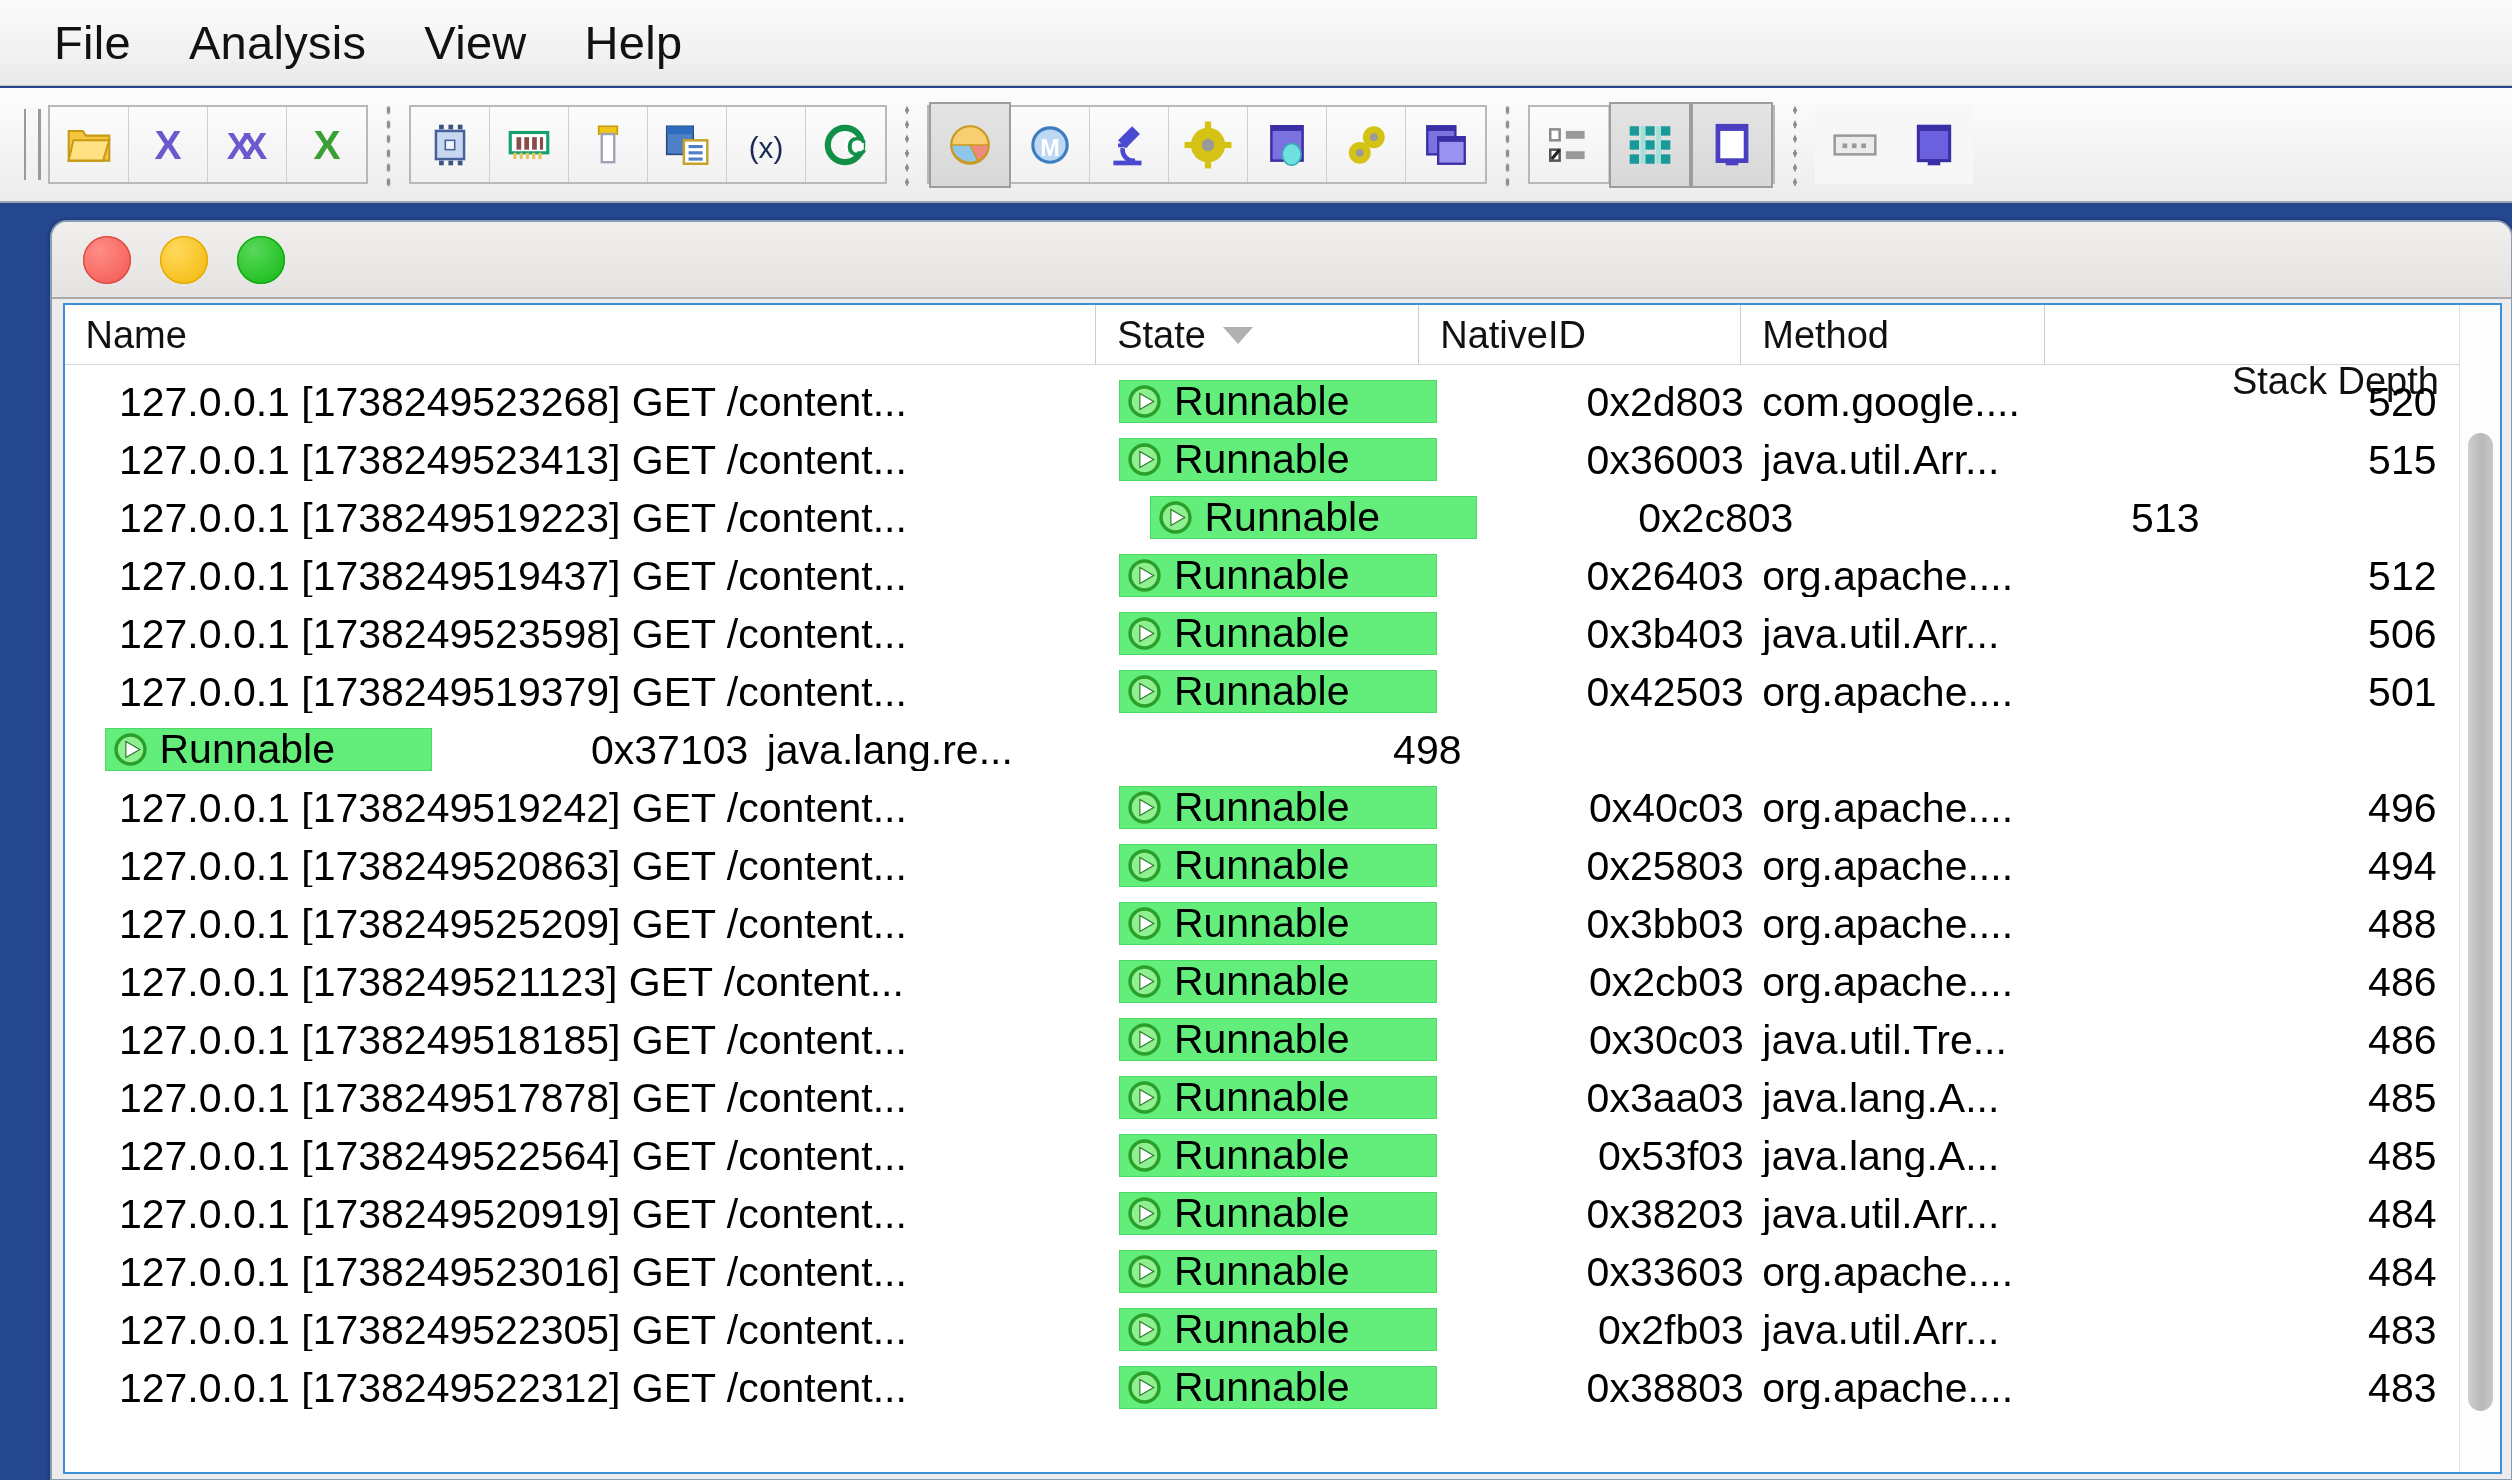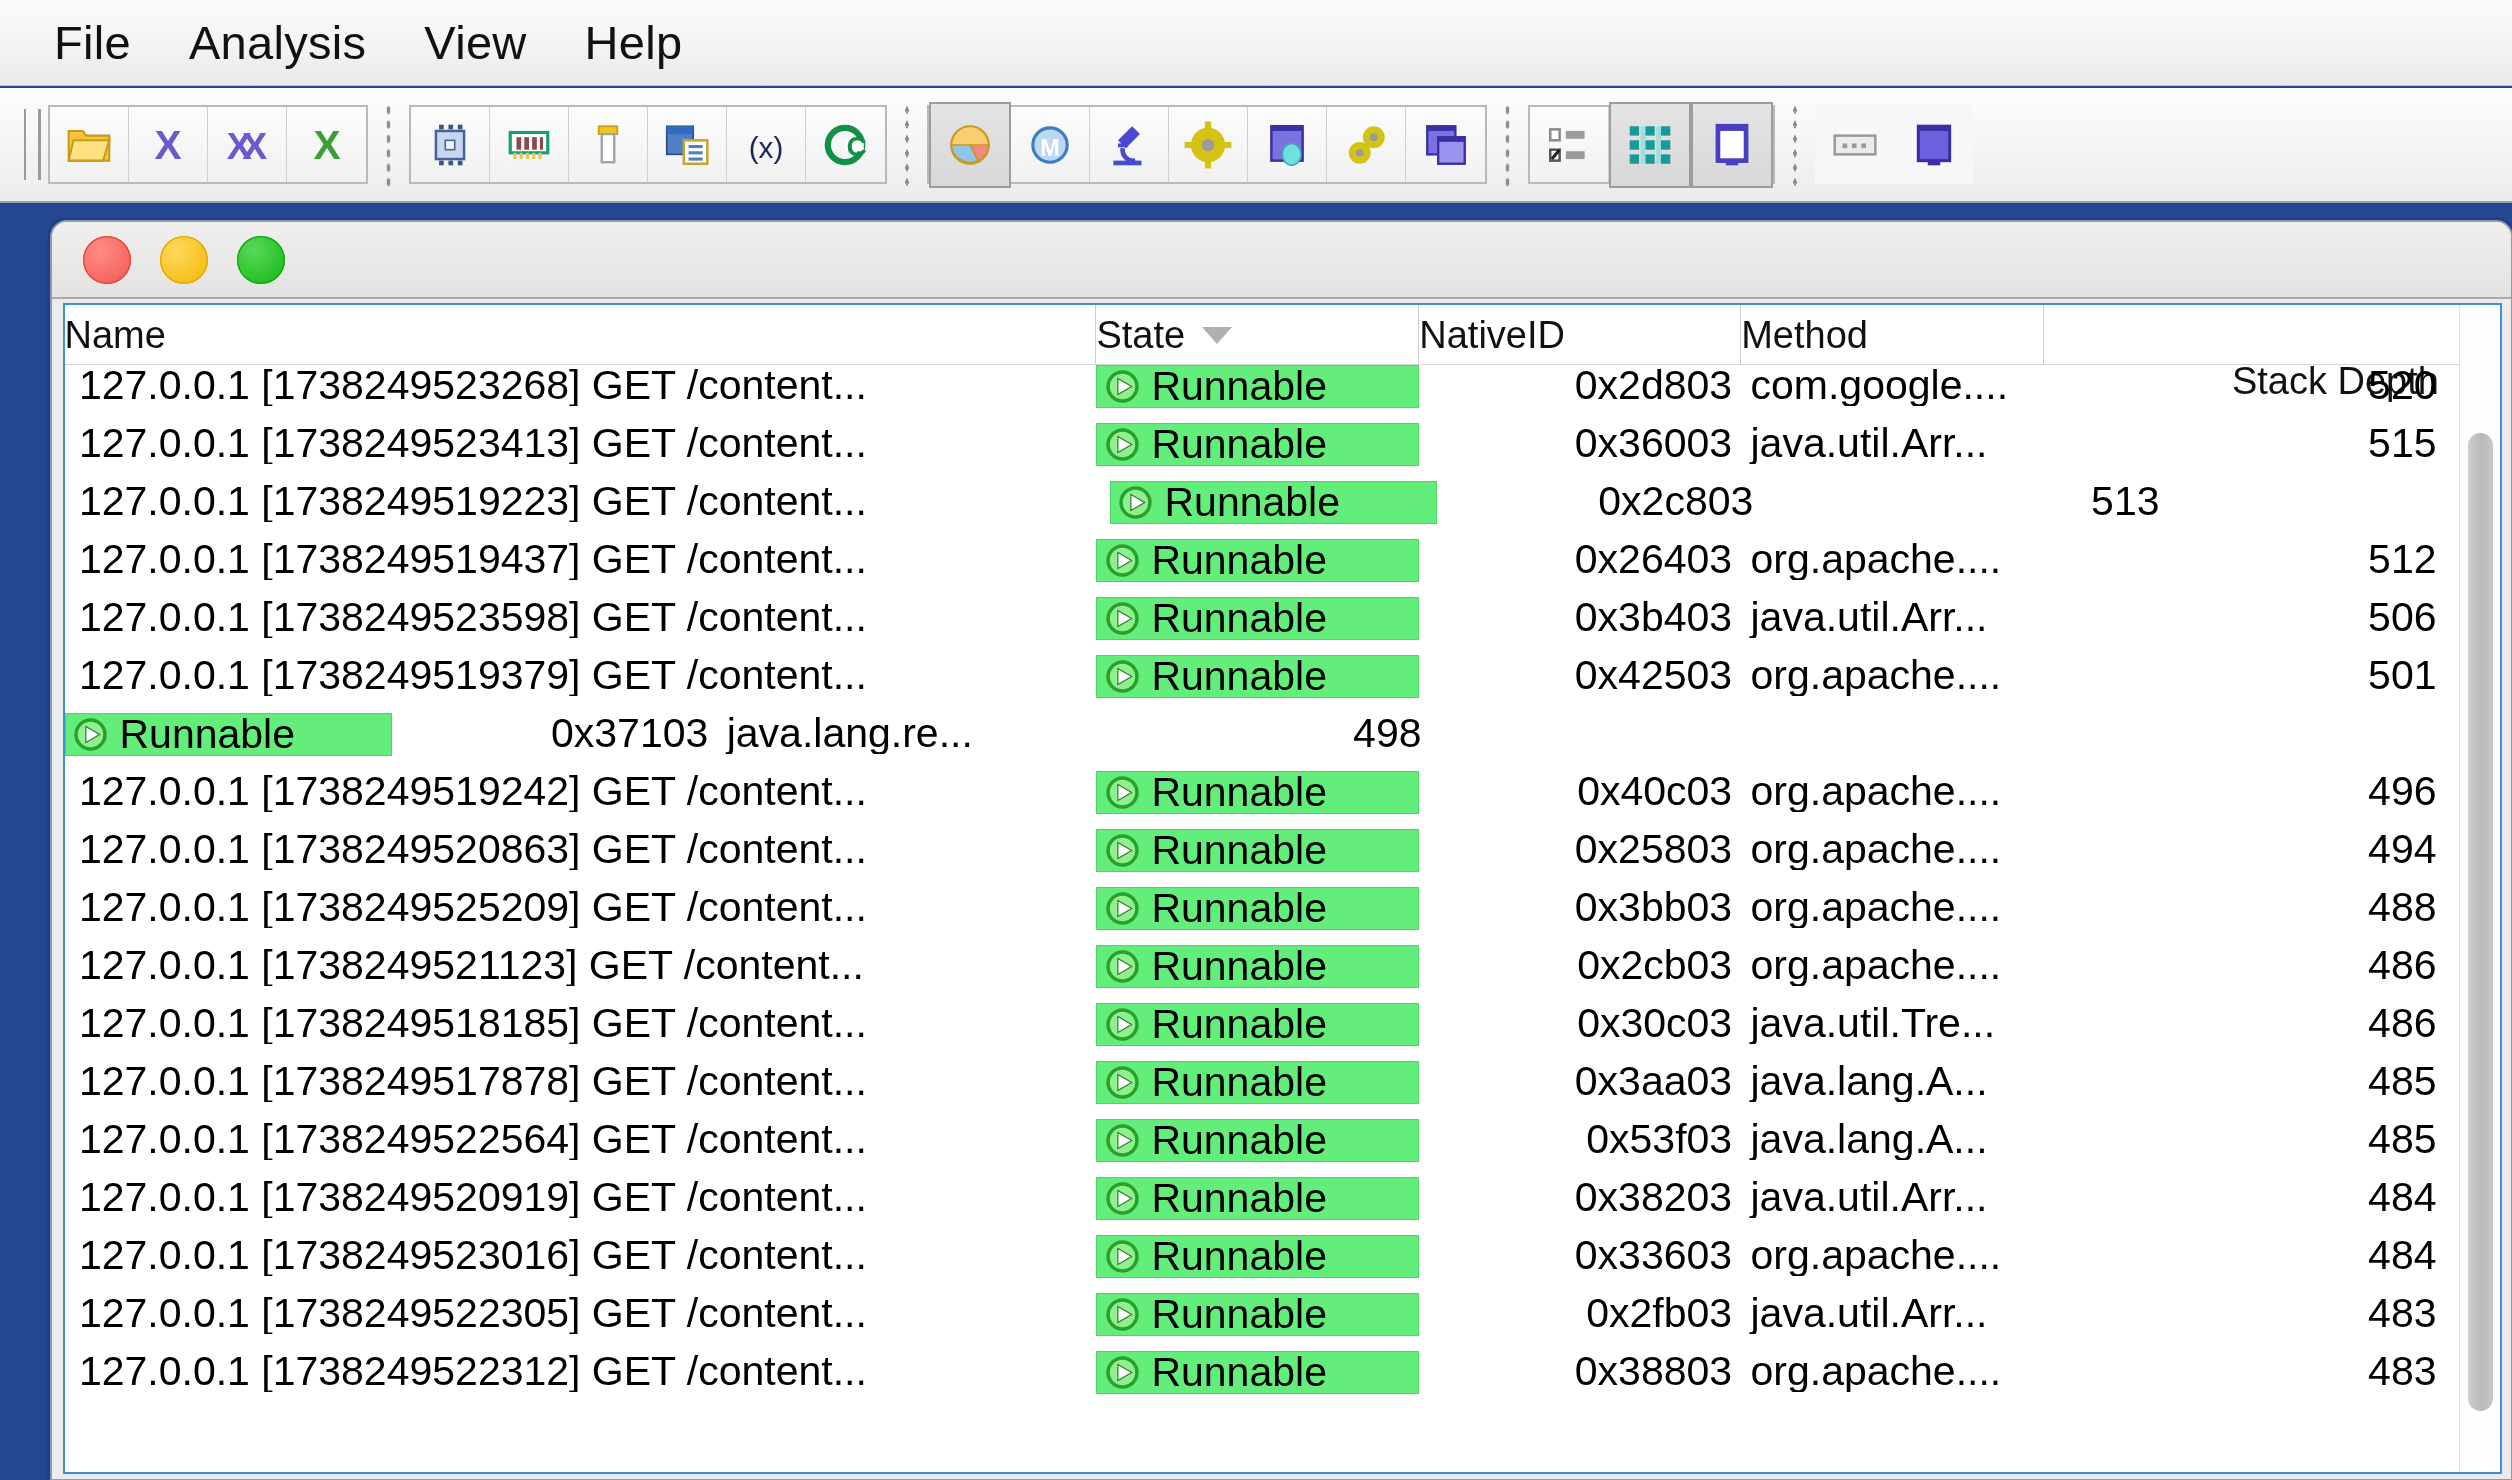--- a/index.html
+++ b/index.html
@@ -87,38 +87,38 @@
     background: #ffffff;
     border: 2px solid #3d8fd6;
     display: flex;
   }
   .tablemain { flex: 1 1 auto; min-width: 0; display: flex; flex-direction: column; }
 
   .thead { display: flex; height: 60px; background: #ffffff;
            border-bottom: 1.3px solid #d7d7d7; }
   .th {
     font-size: 38px; color: #111; display: flex; align-items: center;
-    padding-left: 0; border-right: 1.3px solid #cdcdcd; height: 60px;
+    padding-left: 21px; border-right: 1.3px solid #cdcdcd; height: 60px;
     white-space: nowrap; overflow: hidden;
   }
   .th:last-child { border-right: none; }
   .th .sorttri {
     width: 0; height: 0; margin-left: 17px;
     border-left: 15.7px solid transparent; border-right: 15.7px solid transparent;
     border-top: 17px solid #b0b0b0;
   }
 
   .c-name  { width: 1045px; }
   .c-state { width: 327px; }
   .c-nid   { width: 326px; }
   .c-meth  { width: 307px; }
   .c-depth { width: 419px; justify-content: flex-end; padding-right: 19.6px; padding-left: 14.4px; margin-top: 46px;}
 
   .tbody { flex: 1 1 auto; overflow: hidden; }
-  .row { display: flex; height: 58px; align-items: flex-start; }
+  .row { display: flex; height: 58px; align-items: flex-end; padding-left: 40px; }
   .cell {
     font-size: 41px; color: #000; display: flex; align-items: center;
     white-space: nowrap; overflow: hidden; line-height: 1;
   }
   .cell-name { width: 1045px; padding-left: 14.4px; }
   .cell-state {
     width: 327px; background: #63ed7a; display: flex; align-items: center;
     padding-left: 6.5px; gap: 10.5px; border: 0.7px solid #4bd864;
   }
   .state-txt { font-size: 41px; color: #000000; }

